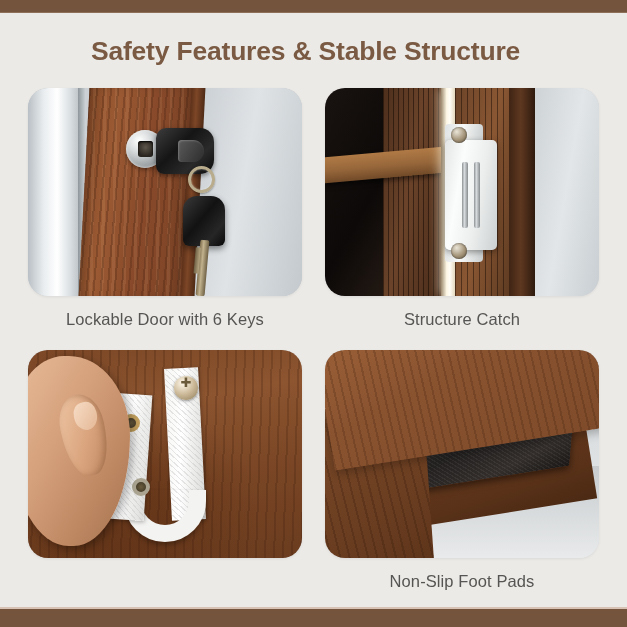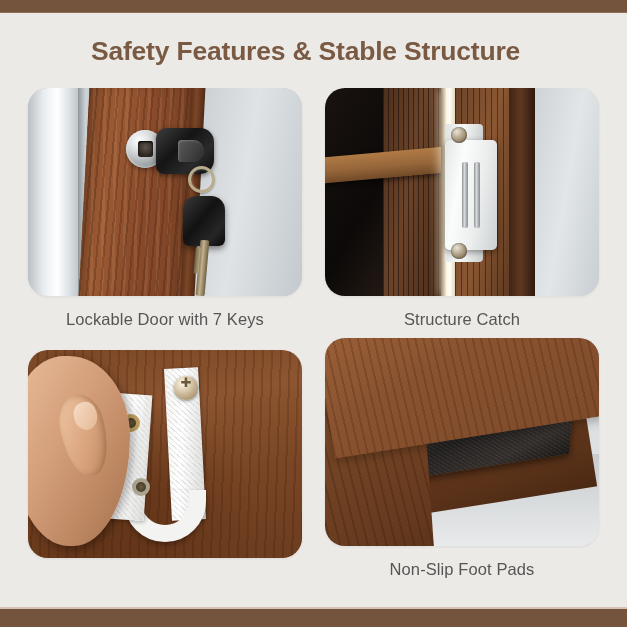--- a/index.html
+++ b/index.html
@@ -39,21 +39,21 @@
     left:28px; top:88px;
     width:571px; height:500px;
   }
   .card {
     position:absolute;
     width:274px;
   }
   .card.c0 { left:0;     top:0;   }
   .card.c1 { left:297px; top:0;   }
   .card.c2 { left:0;     top:262px; }
-  .card.c3 { left:297px; top:250px; }
+  .card.c3 { left:297px; top:262px; }
 
   .photo {
     width:274px; height:208px;
     border-radius:20px;
     overflow:hidden;
     position:relative;
     background:#cfd3d6;
     box-shadow:0 1px 3px rgba(0,0,0,.07);
   }
   .caption {
@@ -326,21 +326,21 @@
       <div class="p1-gap"></div>
       <div class="p1-wall"></div>
       <div class="p1-door"></div>
       <div class="p1-doorEdge"></div>
       <div class="p1-lock"></div>
       <div class="p1-key1"></div>
       <div class="p1-ring"></div>
       <div class="p1-key2"></div>
       <div class="p1-blade"></div>
     </div>
-    <div class="caption">Lockable Door with 7 Keys</div>
+    <div class="caption">Lockable Door with 6 Keys</div>
   </div>
 
   <div class="card c1">
     <div class="photo">
       <div class="p2-wall"></div>
       <div class="p2-dark"></div>
       <div class="p2-panelA"></div>
       <div class="p2-shelf"></div>
       <div class="p2-glow"></div>
       <div class="p2-panelB"></div>

